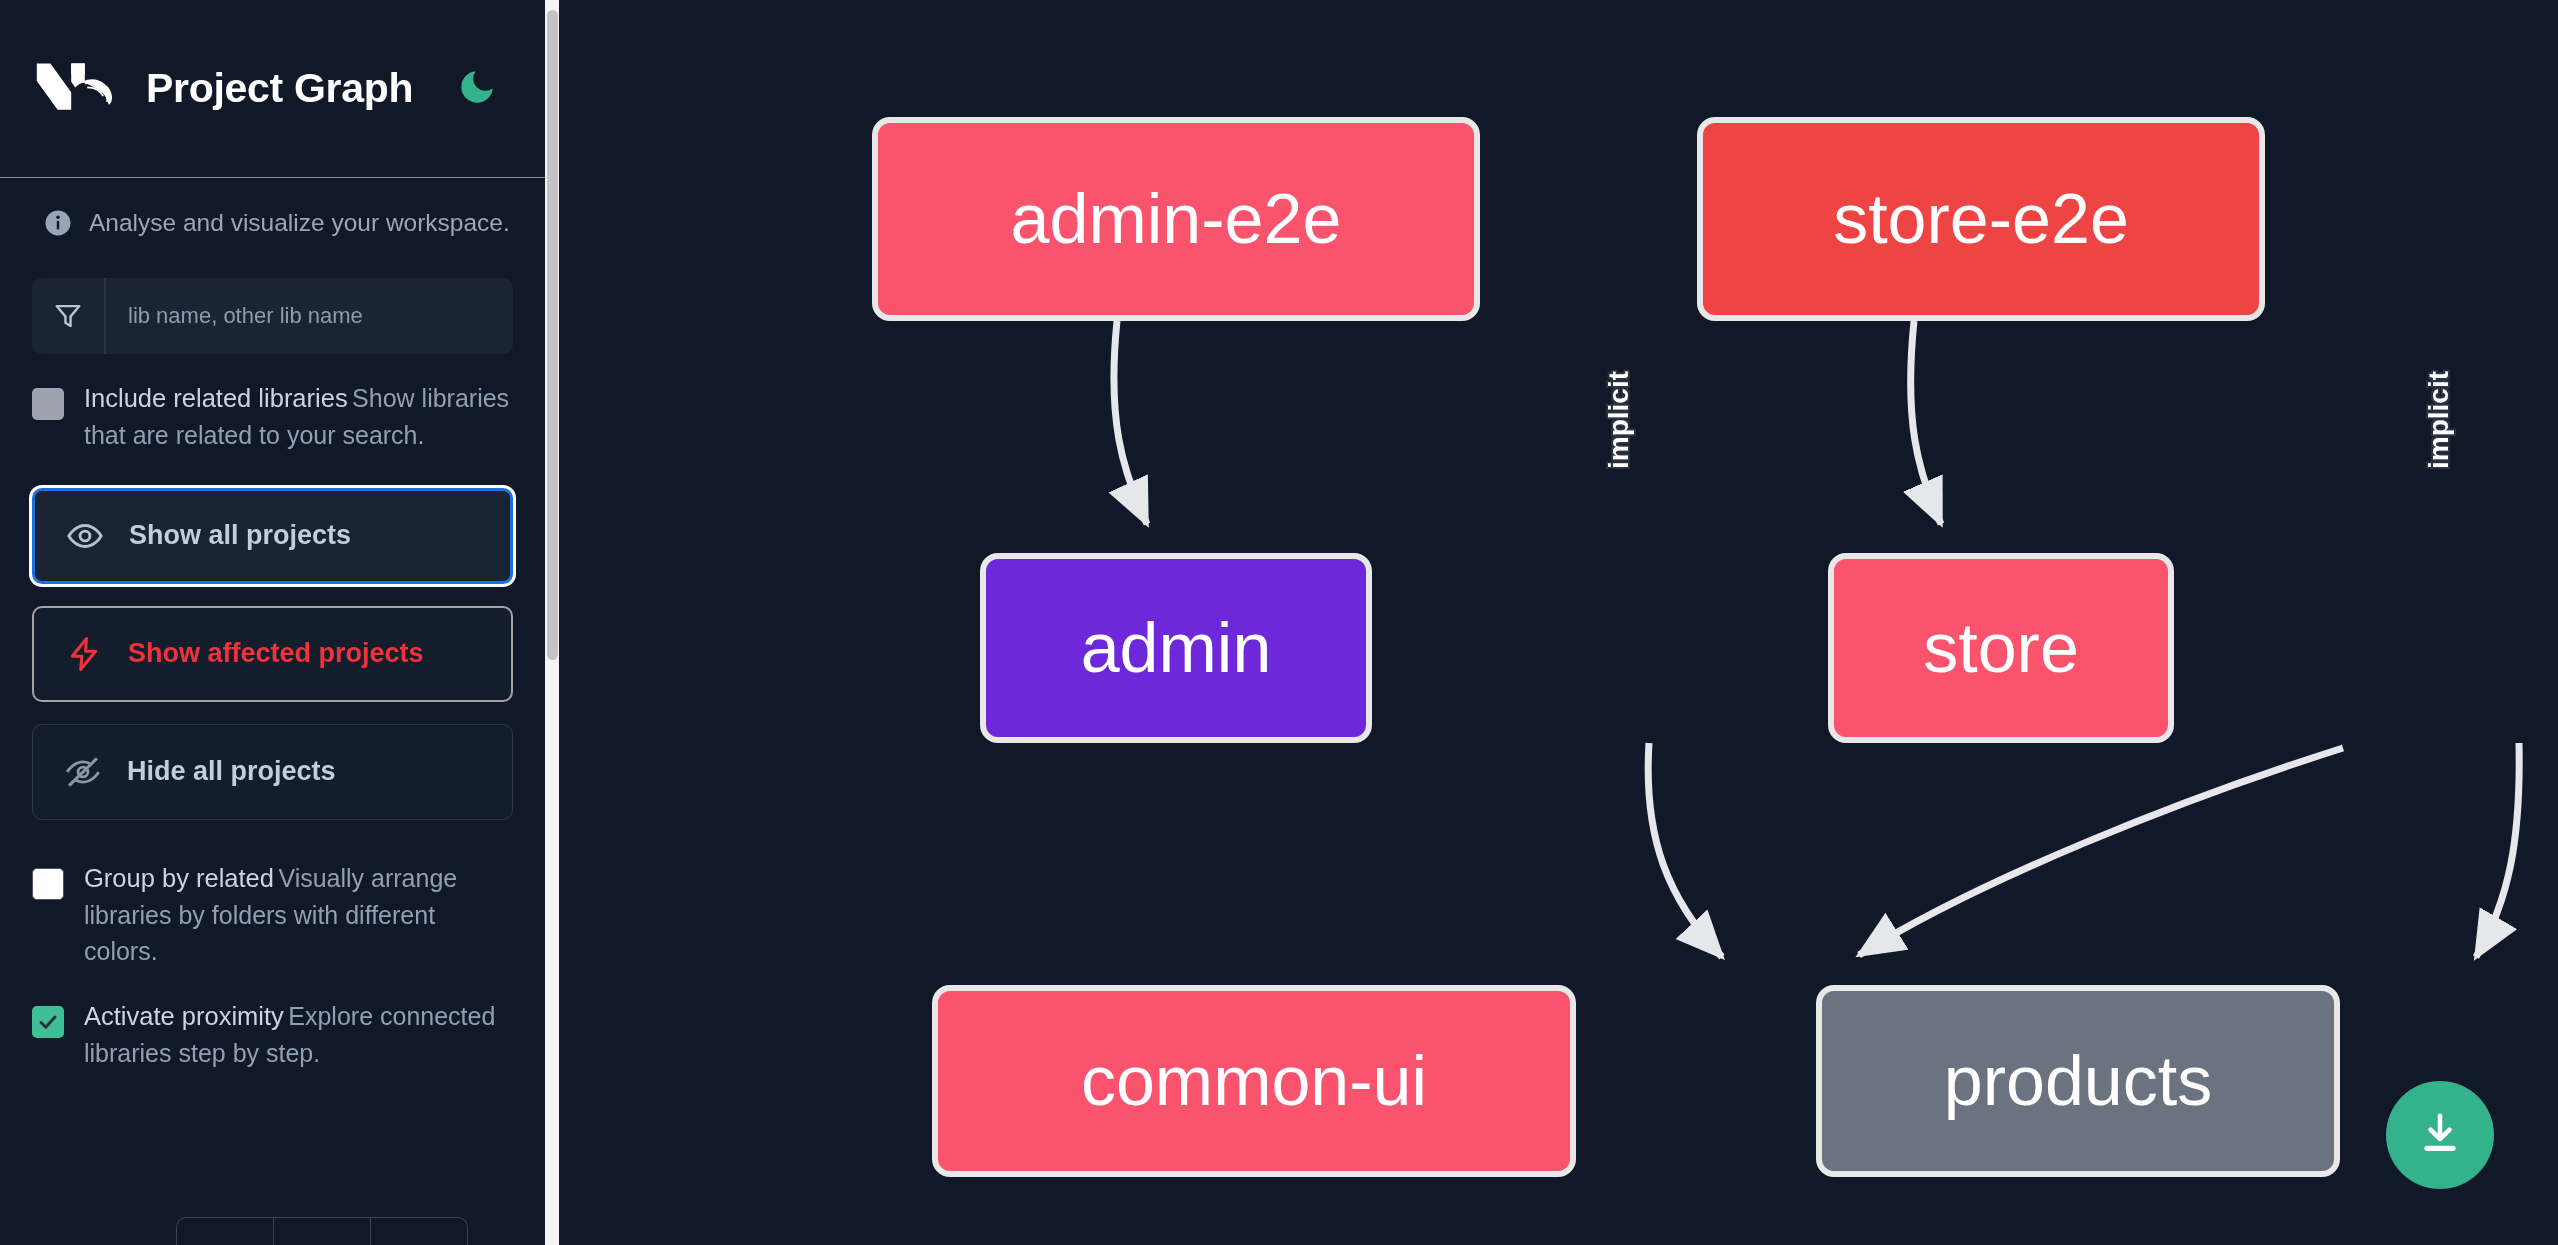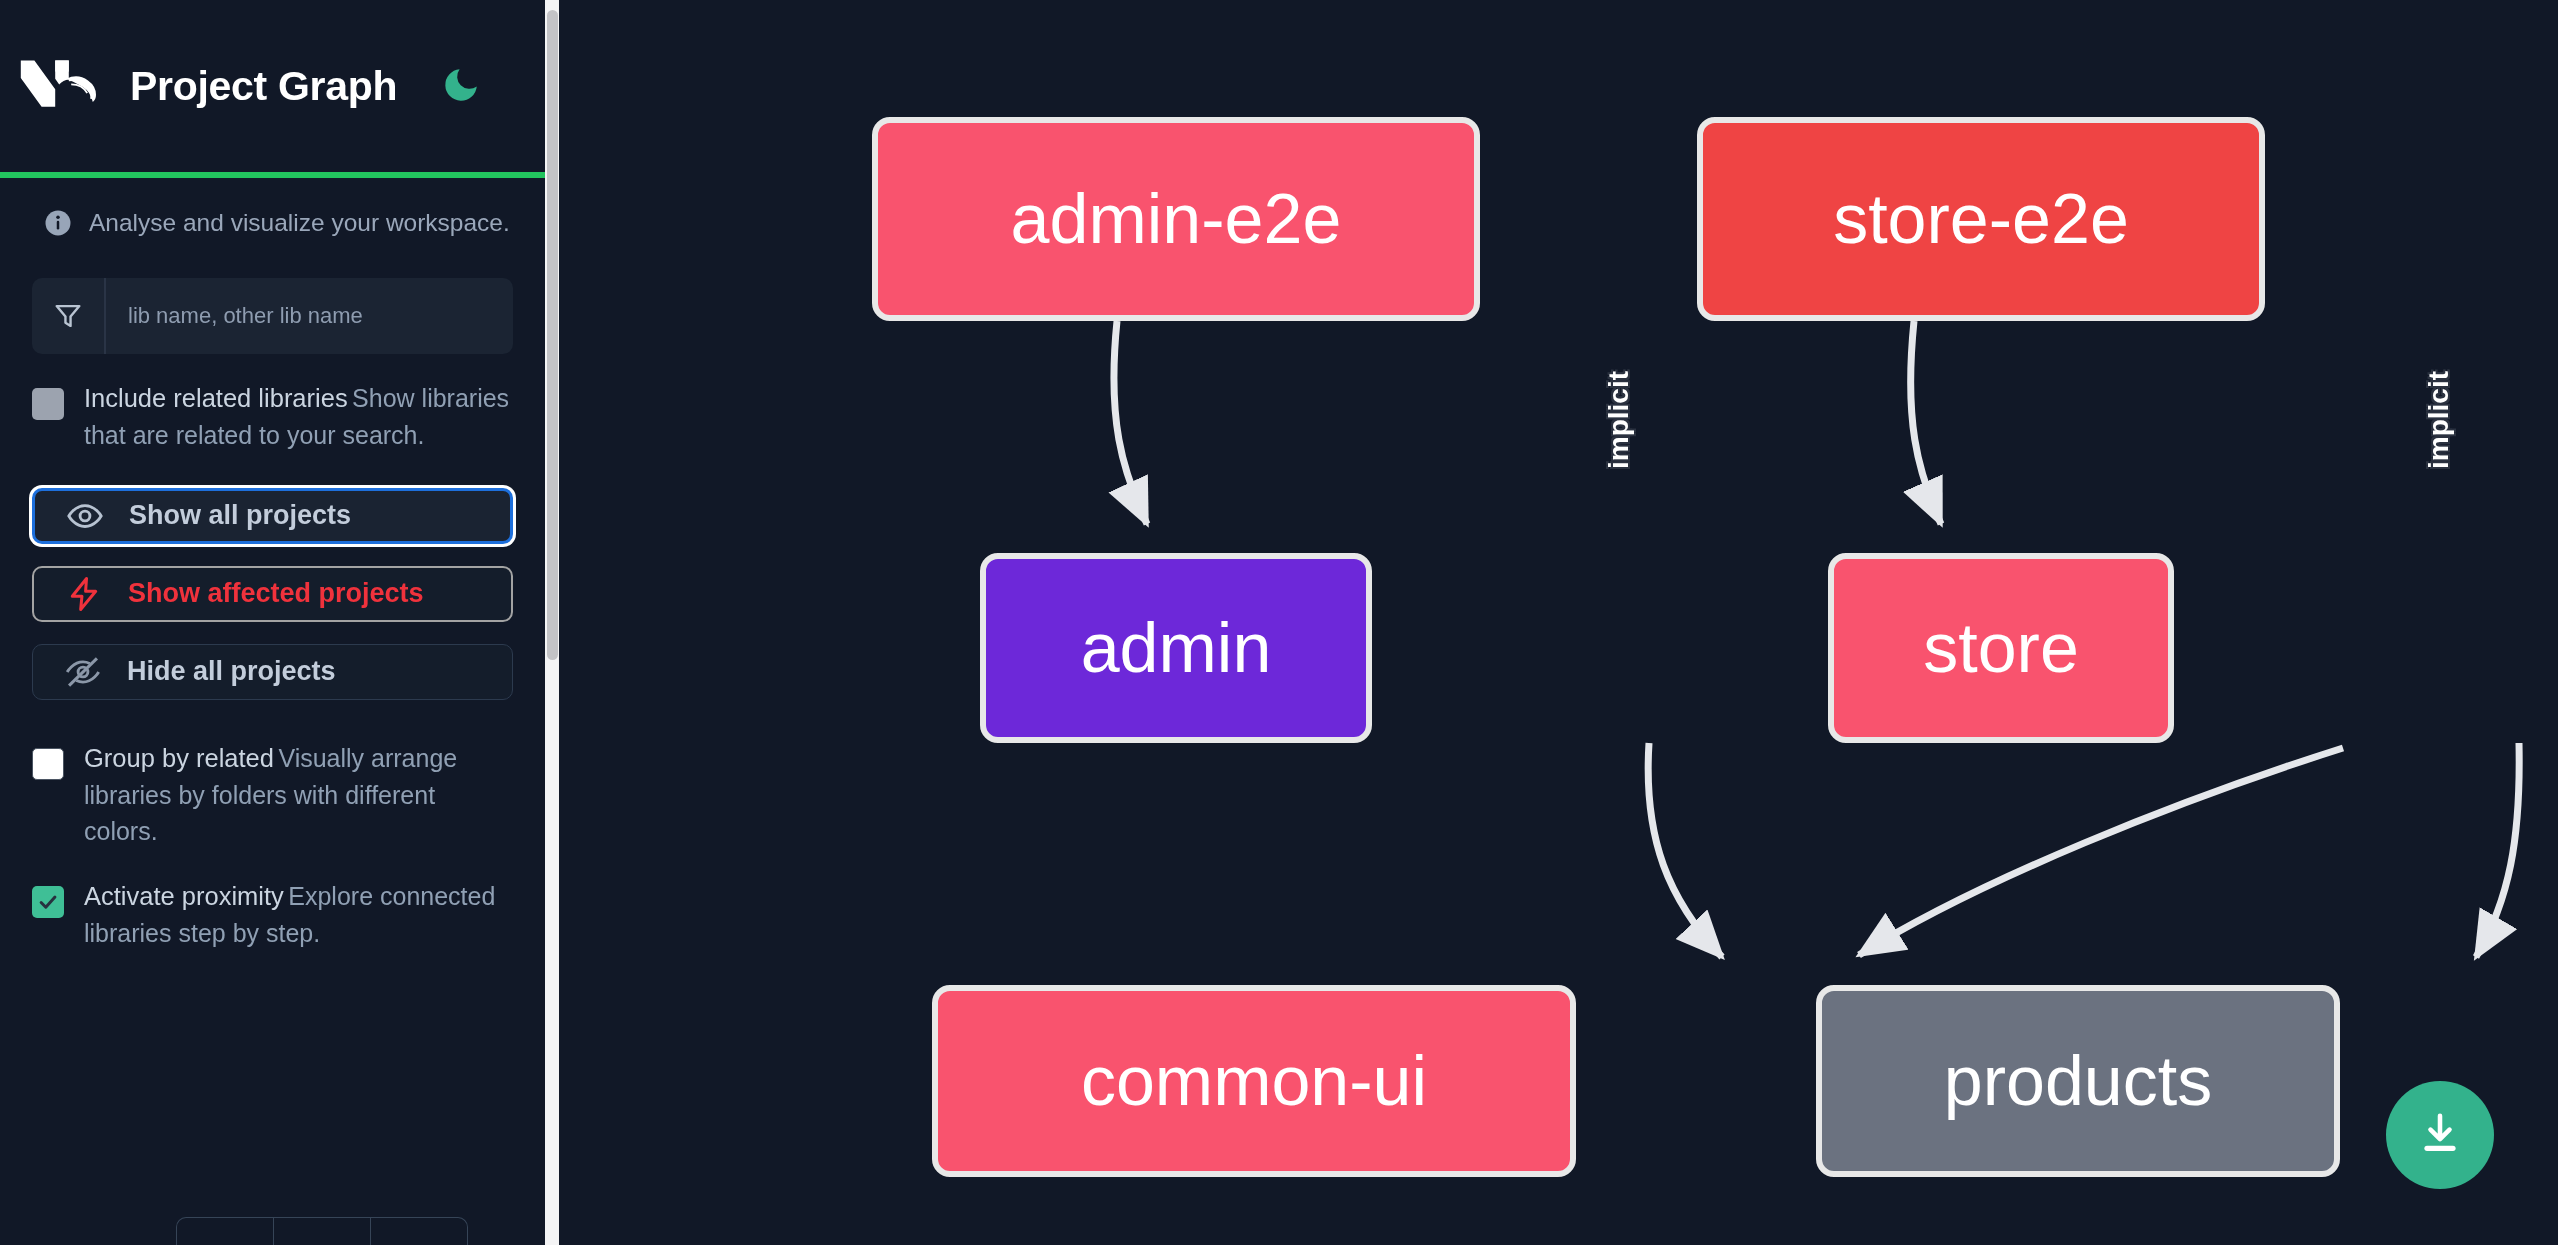--- a/index.html
+++ b/index.html
@@ -34,22 +34,22 @@
     width: 545px;
     height: 100%;
     position: relative;
   }
 
   
   .sb-header {
     height: 178px;
     display: flex;
     align-items: center;
-    padding: 0 16px;
-    border-bottom: 6px solid #22c55e;
+    padding: 0 32px;
+    border-bottom: 1px solid #22c55e;
   }
 
   .nx-logo { width: 96px; height: 66px; flex: 0 0 96px; }
 
   .app-title {
     font-size: 41px;
     font-weight: 700;
     color: #ffffff;
     letter-spacing: -0.3px;
     margin-left: 18px;
@@ -145,21 +145,21 @@
     font-size: 25px;
     color: #90a0b4;
     line-height: 1.47;
     margin-top: 2px;
   }
 
   
   .btn-group { padding: 34px 32px 0 32px; display: flex; flex-direction: column; gap: 22px; }
   .gbtn {
     position: relative;
-    height: 56px;
+    height: 96px;
     display: flex;
     align-items: center;
     border-radius: 10px;
     padding-left: 30px;
     gap: 24px;
     background: #1a2332;
     border: 1px solid transparent;
     cursor: pointer;
     font-family: "Liberation Sans", sans-serif;
   }

